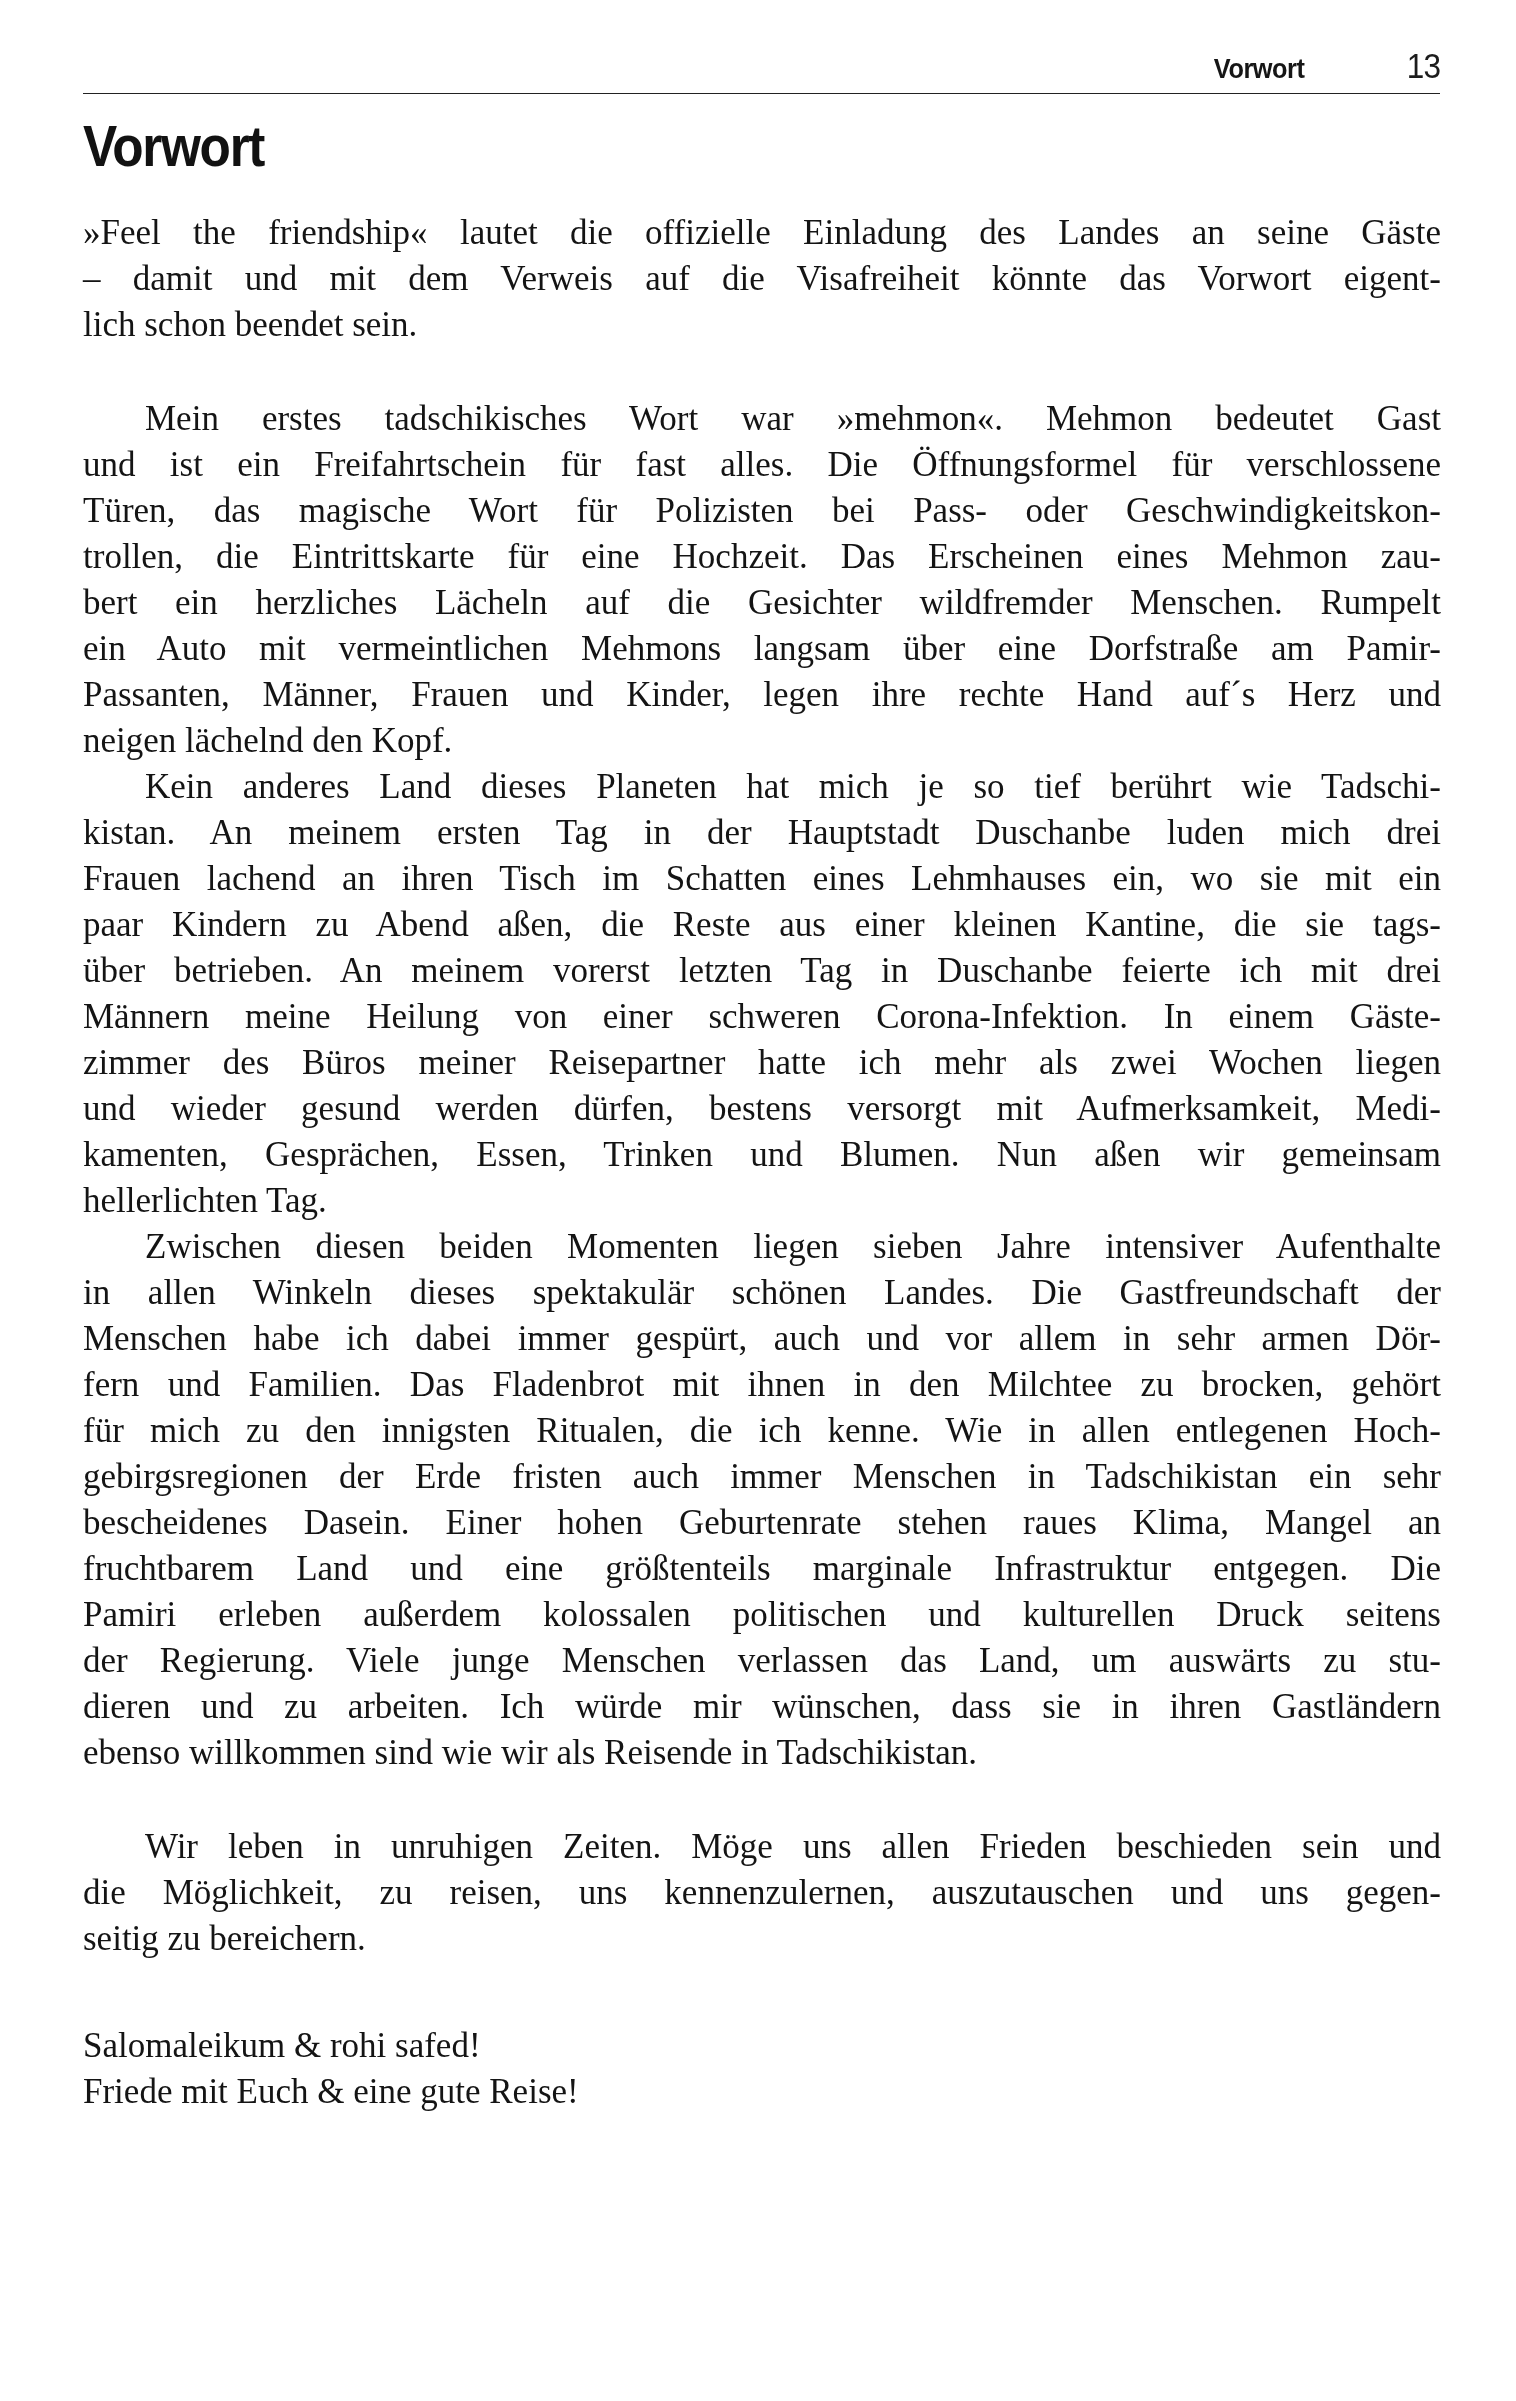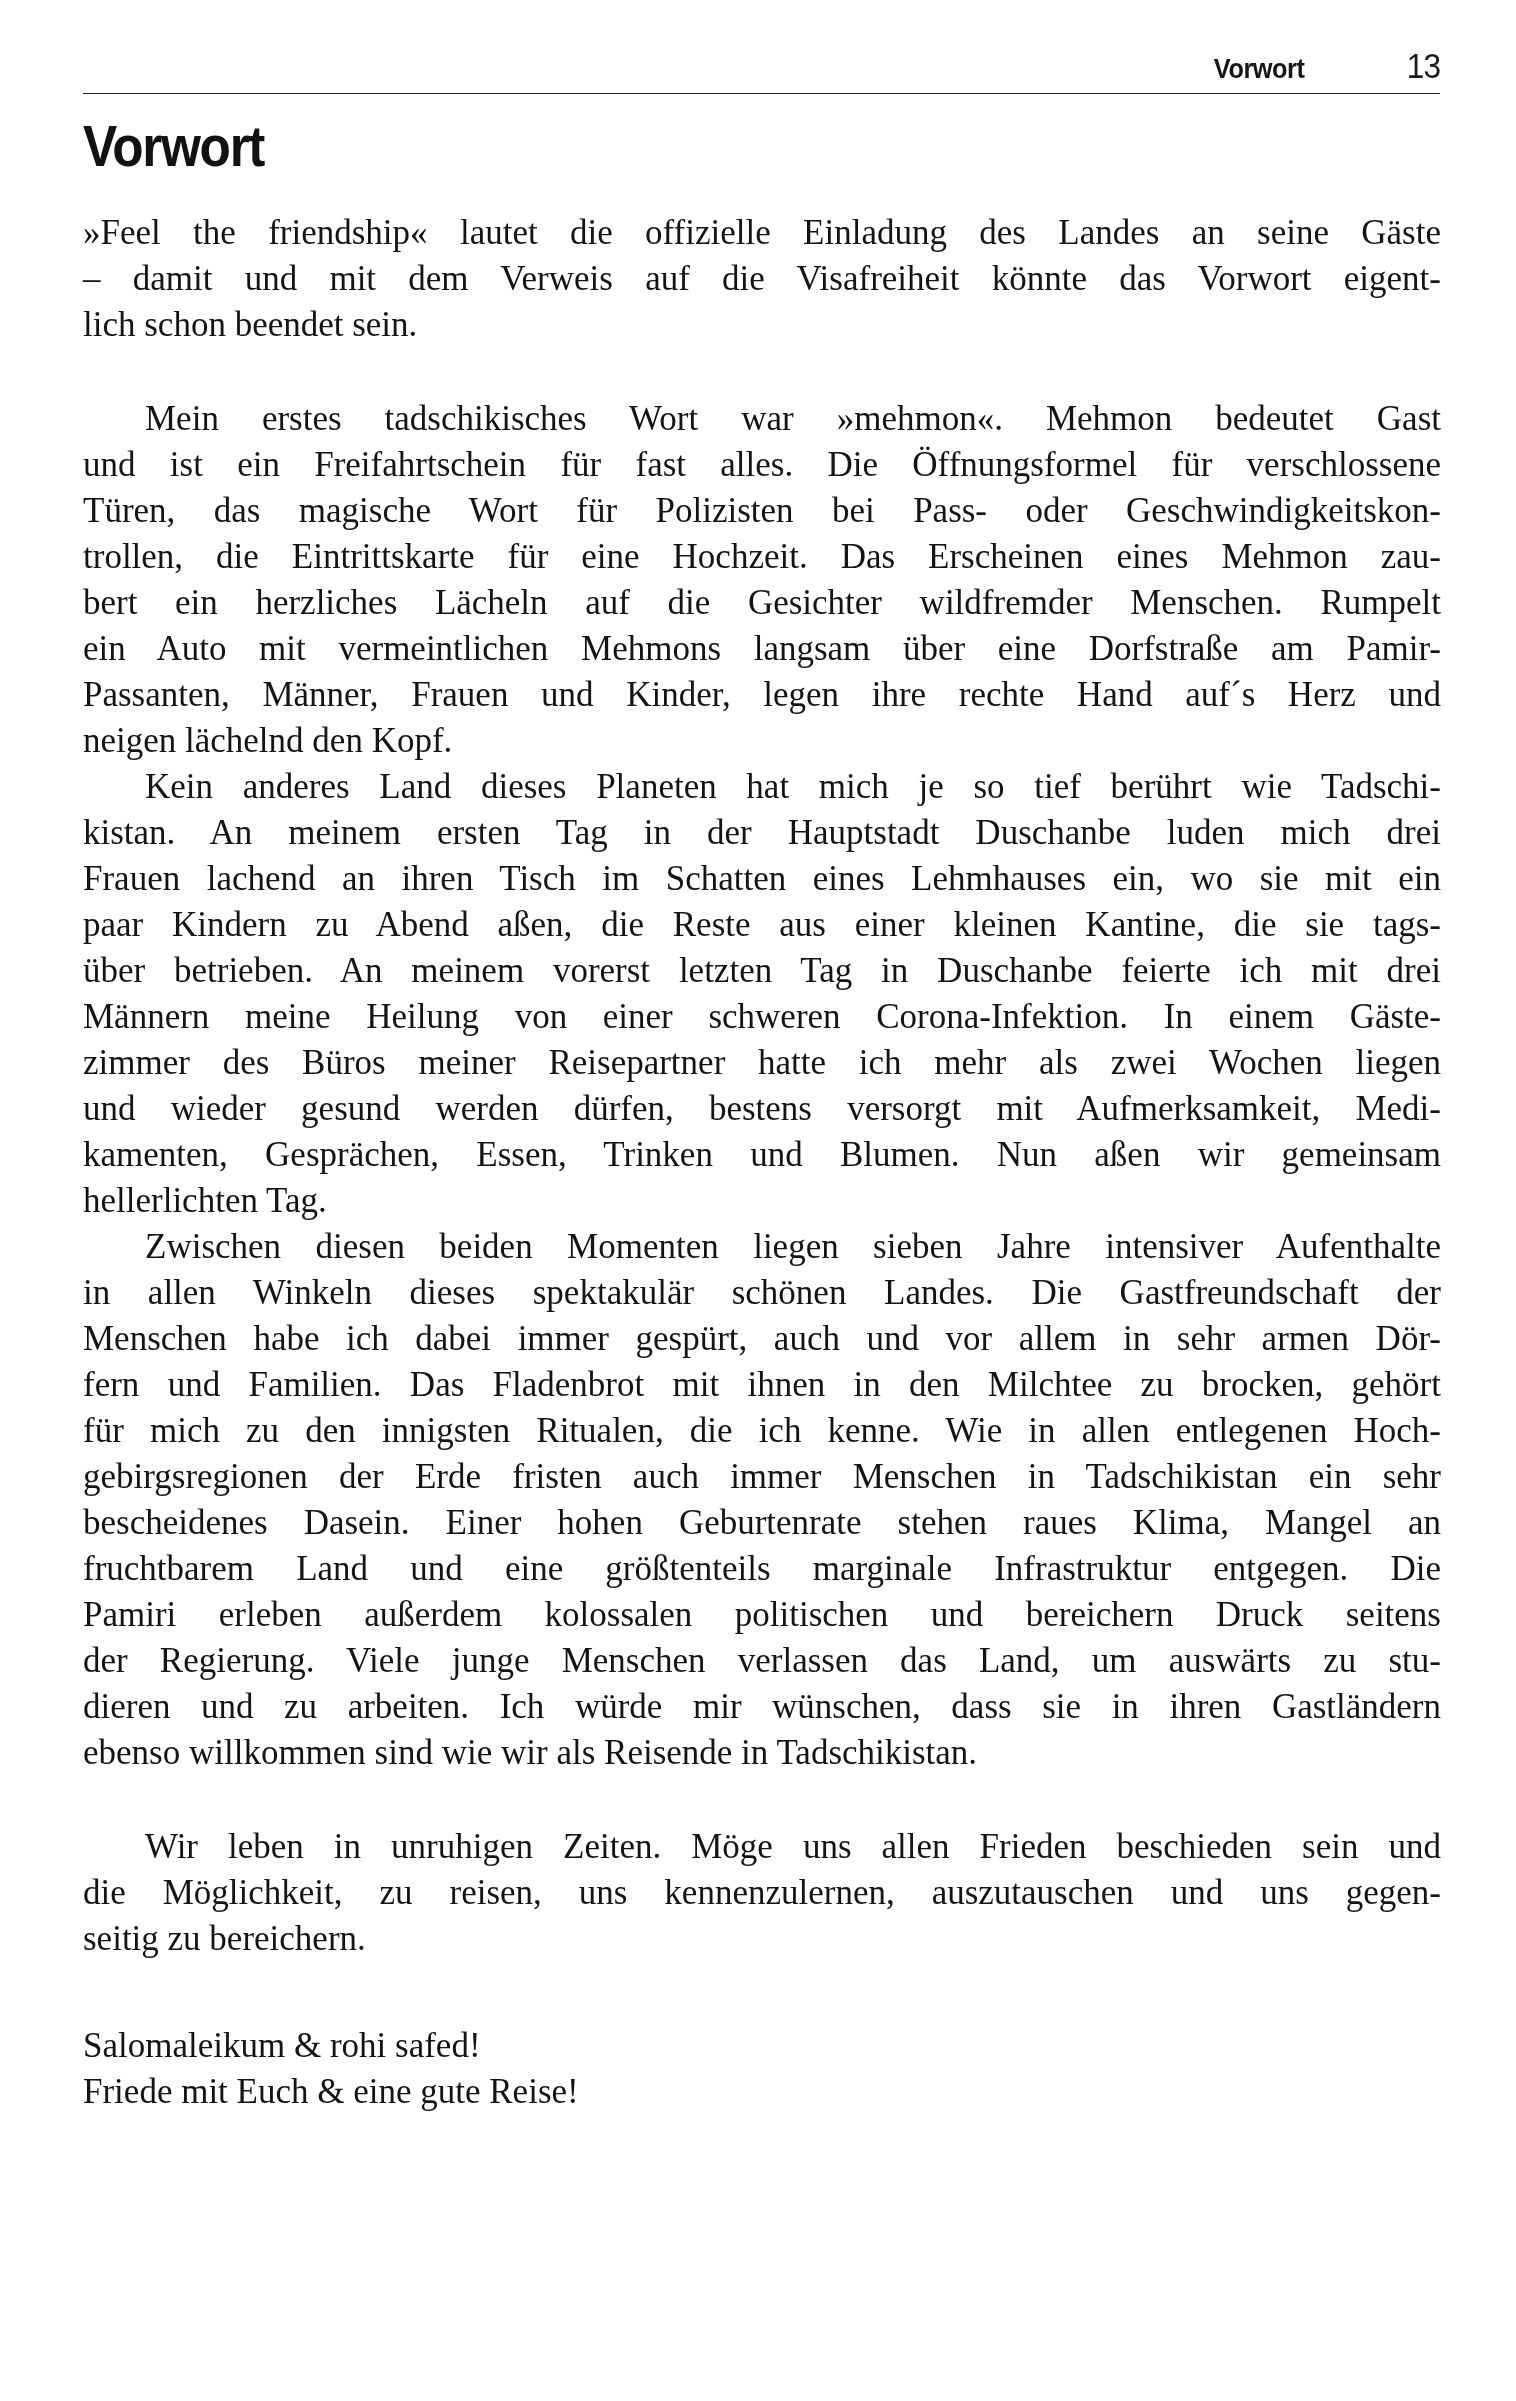--- a/index.html
+++ b/index.html
@@ -126,21 +126,21 @@
         </div>
         <div class="para">
           <div class="line just ind">Zwischen diesen beiden Momenten liegen sieben Jahre intensiver Aufenthalte</div>
           <div class="line just">in allen Winkeln dieses spektakulär schönen Landes. Die Gastfreundschaft der</div>
           <div class="line just">Menschen habe ich dabei immer gespürt, auch und vor allem in sehr armen Dör-</div>
           <div class="line just">fern und Familien. Das Fladenbrot mit ihnen in den Milchtee zu brocken, gehört</div>
           <div class="line just">für mich zu den innigsten Ritualen, die ich kenne. Wie in allen entlegenen Hoch-</div>
           <div class="line just">gebirgsregionen der Erde fristen auch immer Menschen in Tadschikistan ein sehr</div>
           <div class="line just">bescheidenes Dasein. Einer hohen Geburtenrate stehen raues Klima, Mangel an</div>
           <div class="line just">fruchtbarem Land und eine größtenteils marginale Infrastruktur entgegen. Die</div>
-          <div class="line just">Pamiri erleben außerdem kolossalen politischen und bereichern Druck seitens</div>
+          <div class="line just">Pamiri erleben außerdem kolossalen politischen und kulturellen Druck seitens</div>
           <div class="line just">der Regierung. Viele junge Menschen verlassen das Land, um auswärts zu stu-</div>
           <div class="line just">dieren und zu arbeiten. Ich würde mir wünschen, dass sie in ihren Gastländern</div>
           <div class="line last">ebenso willkommen sind wie wir als Reisende in Tadschikistan.</div>
         </div>
         <div class="para gap">
           <div class="line just ind">Wir leben in unruhigen Zeiten. Möge uns allen Frieden beschieden sein und</div>
           <div class="line just">die Möglichkeit, zu reisen, uns kennenzulernen, auszutauschen und uns gegen-</div>
           <div class="line last">seitig zu bereichern.</div>
         </div>
       </div>

